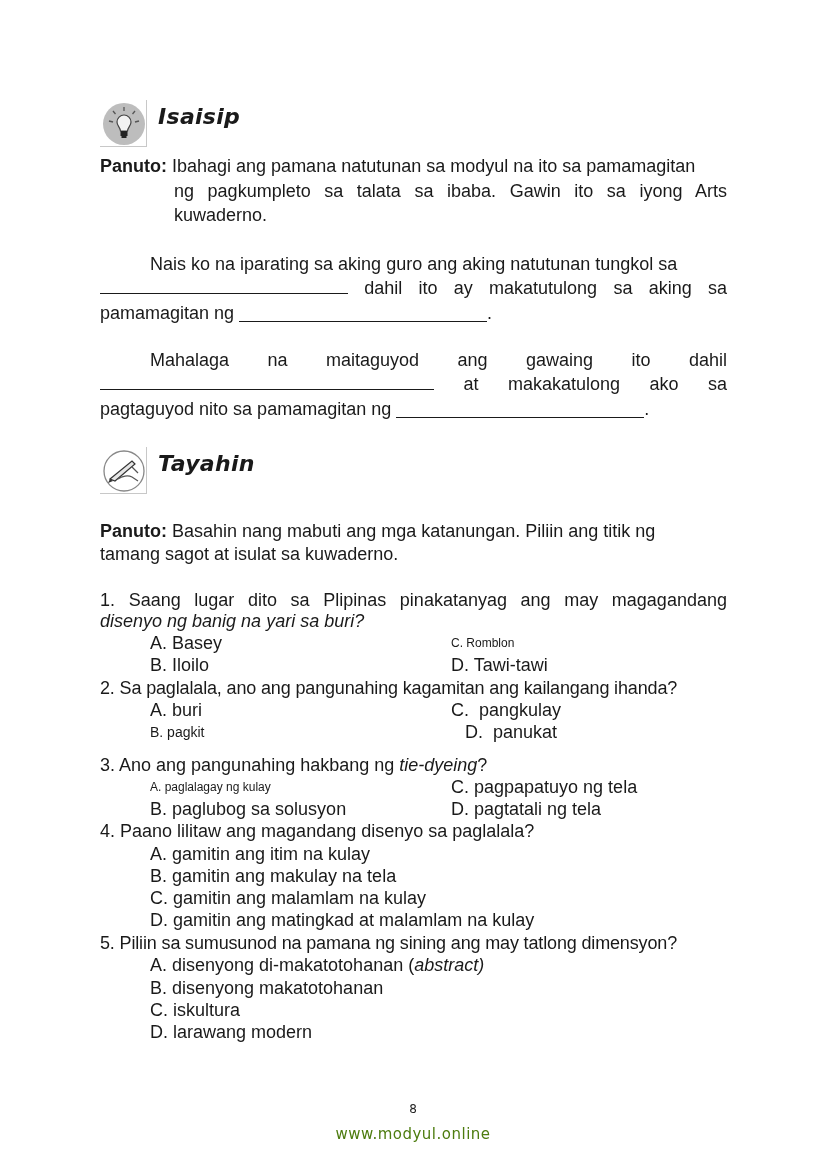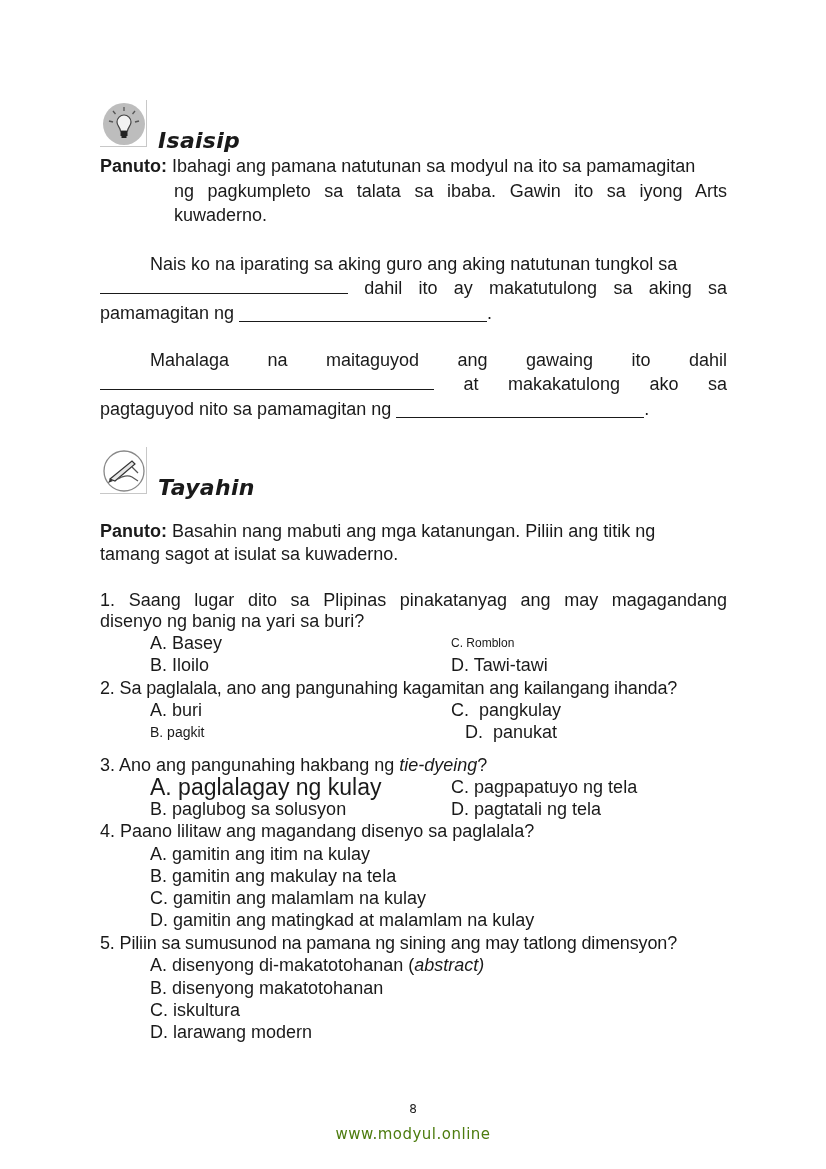--- a/index.html
+++ b/index.html
@@ -2,21 +2,21 @@
 <html><head>
   <meta charset="utf-8">
   <style>
     * { margin: 0; padding: 0; box-sizing: border-box; }
     html, body { width: 826px; height: 1169px; background: #ffffff; overflow: hidden; }
     body { position: relative; font-family: "Liberation Sans", sans-serif; color: #1a1a1a; font-size: 18.2px; }
     .abs { position: absolute; }
     .section-header { position: absolute; left: 100px; height: 50px; width: 200px; }
     .icon-box { position: absolute; left: 0; top: 0; width: 47px; height: 47px; border-right: 1px solid #c8c8c8; border-bottom: 1px solid #c8c8c8; }
     .icon-box svg { position: absolute; left: 2px; top: 2px; }
-    .section-title { position: absolute; left: 58px; top: 4px; font-family: "DejaVu Sans", sans-serif; font-weight: bold; font-style: italic; font-size: 22px; color: #1a1a1a; letter-spacing: 0.3px; margin-top: 24px; }
+    .section-title { position: absolute; left: 58px; top: 4px; font-family: "DejaVu Sans", sans-serif; font-weight: bold; font-style: italic; font-size: 22px; color: #1a1a1a; letter-spacing: 0.3px; }
     .line { position: absolute; left: 100px; width: 627px; white-space: nowrap; line-height: 22px; }
     .justify { text-align: justify; text-align-last: justify; }
     .indent-line { position: absolute; left: 174px; width: 553px; white-space: nowrap; line-height: 22px; }
     .bold { font-weight: bold; }
     .choice { position: absolute; white-space: nowrap; line-height: 22px; }
     .footer-page { position: absolute; left: 0; width: 826px; text-align: center; font-family: "DejaVu Sans", sans-serif; font-size: 12px; color: #222; }
     .footer-url { position: absolute; left: 0; width: 826px; text-align: center; font-family: "DejaVu Sans", sans-serif; font-size: 15px; color: #4d7c0f; letter-spacing: 0.5px; }
     .spread { display: flex; justify-content: space-between; }
   </style>
 </head>
@@ -109,36 +109,36 @@
   <span>Saang</span>
   <span>lugar</span>
   <span>dito</span>
   <span>sa</span>
   <span>Plipinas</span>
   <span>pinakatanyag</span>
   <span>ang</span>
   <span>may</span>
   <span>magagandang</span>
 </div>
-<div class="line" style="top:610px; font-size:18px;">disenyo ng banig na yari sa buri?</div>
+<div class="line" style="top:610px; font-size:18px;font-style:italic;">disenyo ng banig na yari sa buri?</div>
 <div class="choice" style="left:150px; top:632px; font-size:18px;">A. Basey</div>
 <div class="choice" style="left:451px; top:632px; font-size:12px;">C. Romblon</div>
 <div class="choice" style="left:150px; top:654px; font-size:18px;">B. Iloilo</div>
 <div class="choice" style="left:451px; top:654px; font-size:18px;">D. Tawi-tawi</div>
 
 <div class="line" style="top:677px; font-size:18px; letter-spacing:-0.15px;">2. Sa paglalala, ano ang pangunahing kagamitan ang kailangang ihanda?</div>
 <div class="choice" style="left:150px; top:699px; font-size:18px;">A. buri</div>
 <div class="choice" style="left:451px; top:699px; font-size:18px; white-space:pre;">C.  pangkulay</div>
 <div class="choice" style="left:150px; top:721px; font-size:14px;">B. pagkit</div>
 <div class="choice" style="left:451px; top:721px; font-size:18px; white-space:pre;margin-left:14px;">D.  panukat</div>
 
 <div class="line" style="top:754px; font-size:18px;">
   <span>3. Ano ang pangunahing hakbang ng </span><i>tie-dyeing</i><span>?</span>
 </div>
-<div class="choice" style="left:150px; top:776px; font-size:23px;">A. paglalagay ng kulay</div>
+<div class="choice" style="left:150px; top:776px; font-size:12px;">A. paglalagay ng kulay</div>
 <div class="choice" style="left:451px; top:776px; font-size:18px;">C. pagpapatuyo ng tela</div>
 <div class="choice" style="left:150px; top:798px; font-size:18px;">B. paglubog sa solusyon</div>
 <div class="choice" style="left:451px; top:798px; font-size:18px;">D. pagtatali ng tela</div>
 
 <div class="line" style="top:820px; font-size:18px;">4. Paano lilitaw ang magandang disenyo sa paglalala?</div>
 <div class="choice" style="left:150px; top:843px; font-size:18px;">A. gamitin ang itim na kulay</div>
 <div class="choice" style="left:150px; top:865px; font-size:18px;">B. gamitin ang makulay na tela</div>
 <div class="choice" style="left:150px; top:887px; font-size:18px;">C. gamitin ang malamlam na kulay</div>
 <div class="choice" style="left:150px; top:909px; font-size:18px;">D. gamitin ang matingkad at malamlam na kulay</div>
 

